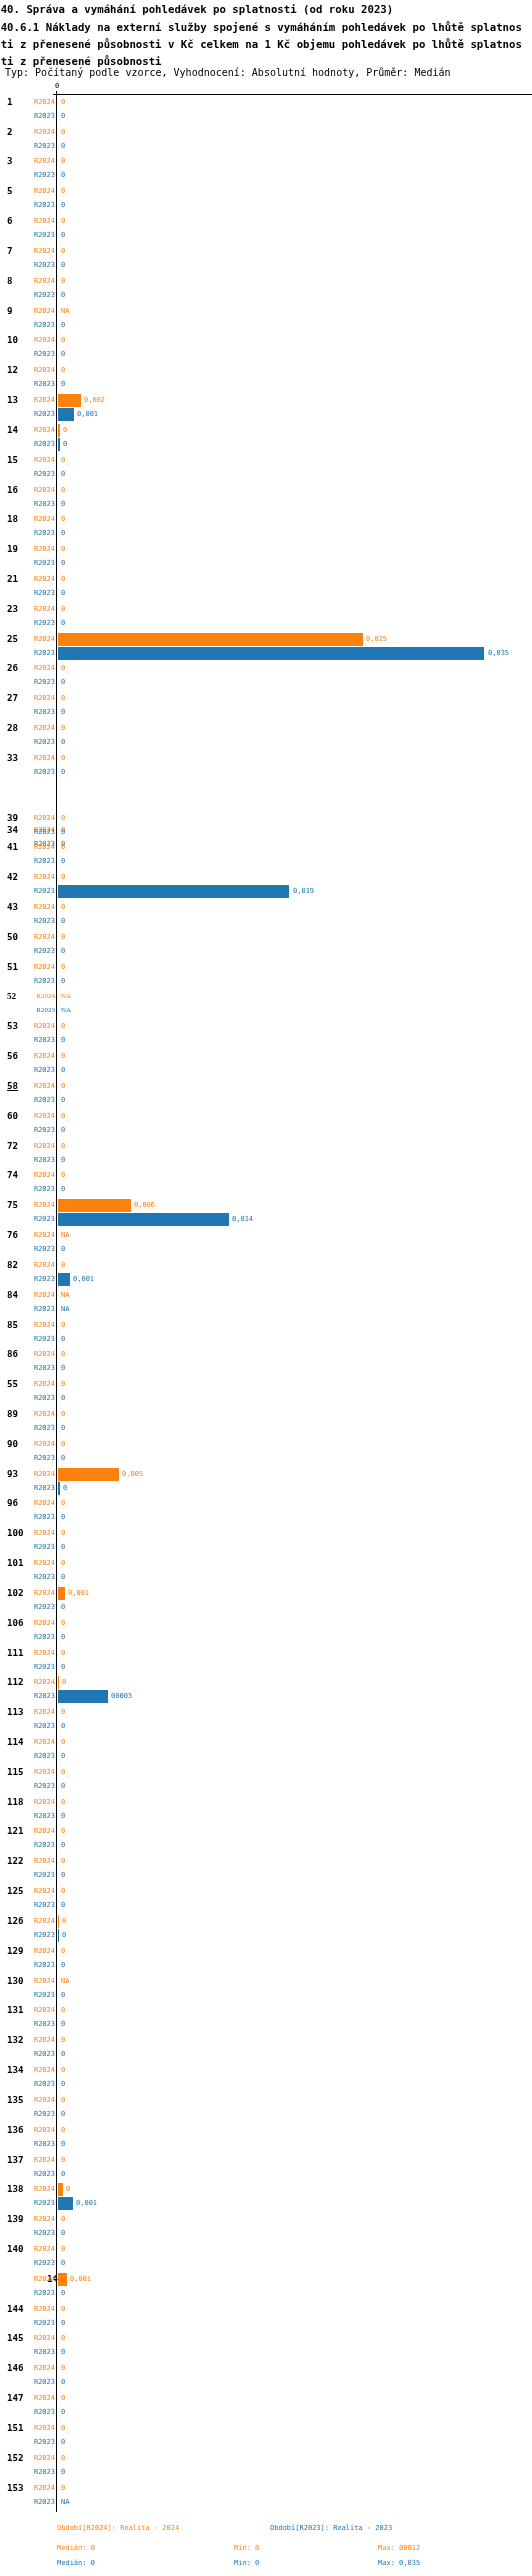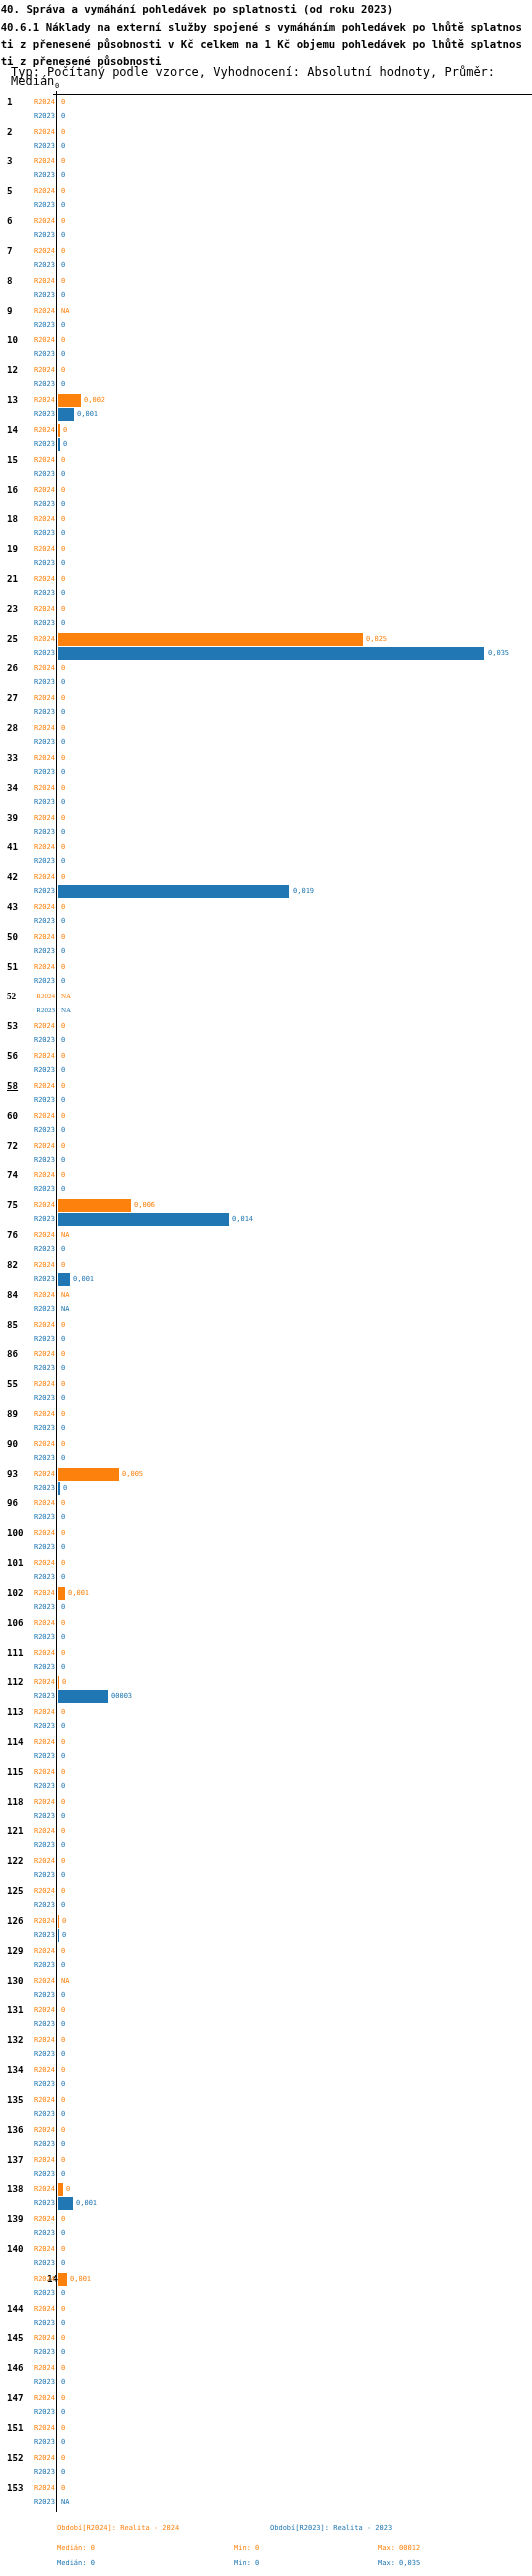--- a/index.html
+++ b/index.html
@@ -4,21 +4,21 @@
 <style>
   html,body { margin:0; padding:0; }
   body {
     width:533px; height:2576px; background:#ffffff; position:relative;
     font-family:"DejaVu Sans Mono", monospace; color:#000;
     overflow:hidden;
   }
   .t { position:absolute; }
   #title1 { left:0.7px; top:1.4px; width:531px; font-size:10.7px; font-weight:bold; line-height:17px; }
   #title2 { left:0.7px; top:18.5px; width:526px; font-size:10.7px; font-weight:bold; line-height:17px; word-break:break-all; }
-  #meta   { left:11px; top:68px; font-size:12px; line-height:9.2px; }
+  #meta   { left:5px; top:68px; font-size:10px; line-height:9.2px; }
 
   #tick-label { left:50px; top:82px; width:14px; text-align:center; font-size:7px; line-height:8.5px; }
   #axis-tick  { left:56px; top:91px; width:1.4px; height:3.6px; background:#000; }
   #axis-h     { left:53px; top:94px; width:479px; height:1.4px; background:#000; }
   #axis-v     { left:56px; top:94px; width:1.4px; height:2418px; background:#000; }
 
   #chart { position:absolute; left:0; top:0; width:533px; height:2576px; }
   .grp { position:absolute; left:0; width:533px; height:28px; }
   .grp div { position:absolute; }
   .num    { left:7px; top:0; font-size:9.2px; font-weight:bold; line-height:12.8px; color:#000; white-space:pre; }
@@ -203,21 +203,21 @@
       <div class="slabel" style="top: 14px; color: rgb(32, 119, 180);">R2023</div>
       <div class="vlabel" style="top: 14px; left: 61px; color: rgb(32, 119, 180);">0</div>
     </div>
     <div class="grp" style="top: 752px;">
       <div class="num" style="top: 0px;">33</div>
       <div class="slabel" style="top: 0px; color: rgb(253, 129, 13);">R2024</div>
       <div class="vlabel" style="top: 0px; left: 61px; color: rgb(253, 129, 13);">0</div>
       <div class="slabel" style="top: 14px; color: rgb(32, 119, 180);">R2023</div>
       <div class="vlabel" style="top: 14px; left: 61px; color: rgb(32, 119, 180);">0</div>
     </div>
-    <div class="grp" style="top: 782px;">
+    <div class="grp" style="top: 824px;">
       <div class="num" style="top: 0px;">34</div>
       <div class="slabel" style="top: 0px; color: rgb(253, 129, 13);">R2024</div>
       <div class="vlabel" style="top: 0px; left: 61px; color: rgb(253, 129, 13);">0</div>
       <div class="slabel" style="top: 14px; color: rgb(32, 119, 180);">R2023</div>
       <div class="vlabel" style="top: 14px; left: 61px; color: rgb(32, 119, 180);">0</div>
     </div>
     <div class="grp" style="top: 812px;">
       <div class="num" style="top: 0px;">39</div>
       <div class="slabel" style="top: 0px; color: rgb(253, 129, 13);">R2024</div>
       <div class="vlabel" style="top: 0px; left: 61px; color: rgb(253, 129, 13);">0</div>

